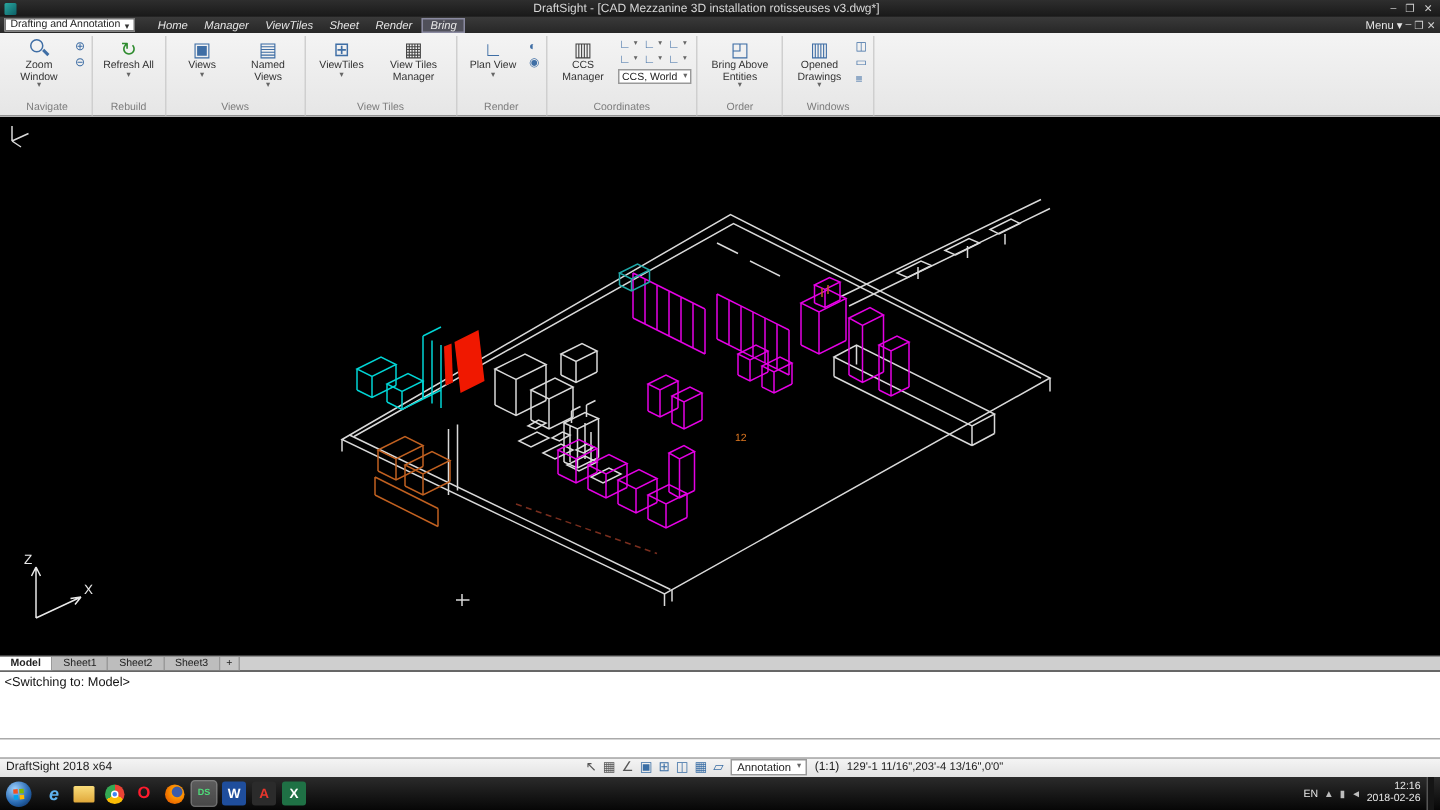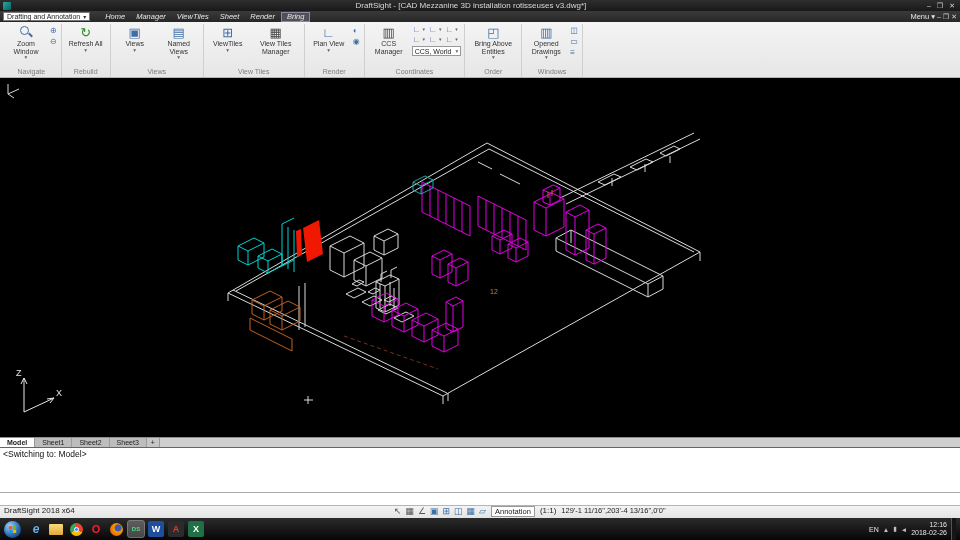--- a/index.html
+++ b/index.html
@@ -79,21 +79,21 @@
   .cmd-in input { border:none; outline:none; width:100%; height:11px; font-size:8.5px;
     font-family:"Liberation Sans",sans-serif; padding:0 3px; }
 
   
   .statusbar { height:13px; background:linear-gradient(#f4f4f4,#e3e3e3); border-top:1px solid #b5b5b5;
     display:flex; align-items:flex-start; font-size:8px; color:#222; padding:0 4px; gap:5px; flex:0 0 auto; }
   .sb-spacer1 { flex:2.6; } .sb-spacer2 { flex:2.4; }
   .sb-icons { display:flex; gap:4px; font-size:9px; color:#555; align-items:center; }
   .sb-icons .blue { color:#3a6ea5; }
   .sb-combo { background:#fff; border:1px solid #999; height:11px; display:flex;
-    align-items:center; gap:4px; padding:0 3px; font-size:7.5px;flex-direction:column; }
+    align-items:center; gap:4px; padding:0 3px; font-size:7.5px; }
   .sb-coords { white-space:nowrap; font-size:7.5px; }
 
   
   .taskbar { height:22px; background:linear-gradient(#2b2b2b,#060606); display:flex;
     align-items:center; padding:0 2px; gap:2px; flex:1; }
   .orb { width:17px; height:17px; border-radius:50%; margin:0 4px 0 2px;
     background:radial-gradient(circle at 35% 30%, #9fd2ff, #2a6cb5 55%, #0a2c5e 95%);
     display:flex; align-items:center; justify-content:center; }
   .orbflag { width:7px; height:7px; display:grid; grid-template-columns:1fr 1fr; gap:1px; transform:rotate(-4deg); }
   .orbflag i { display:block; }

